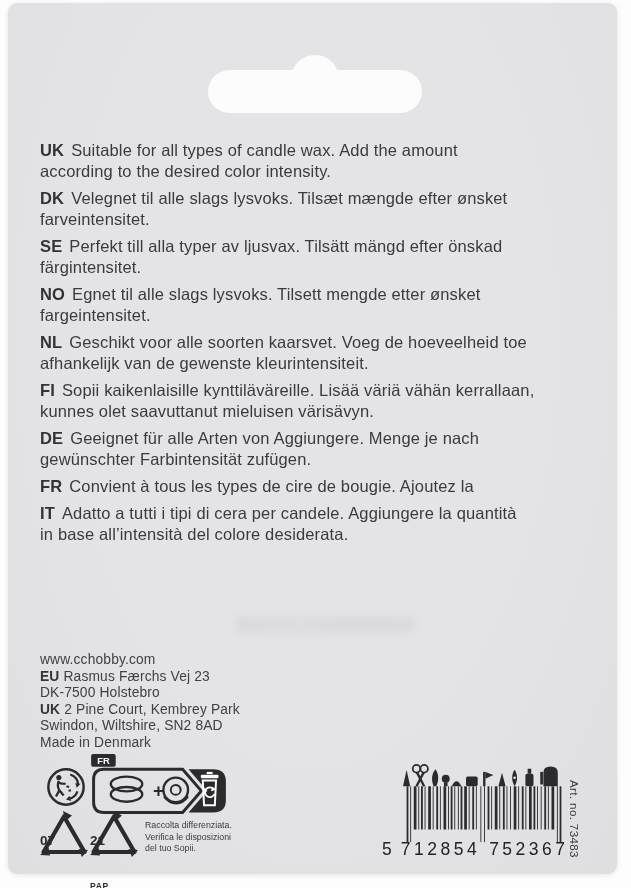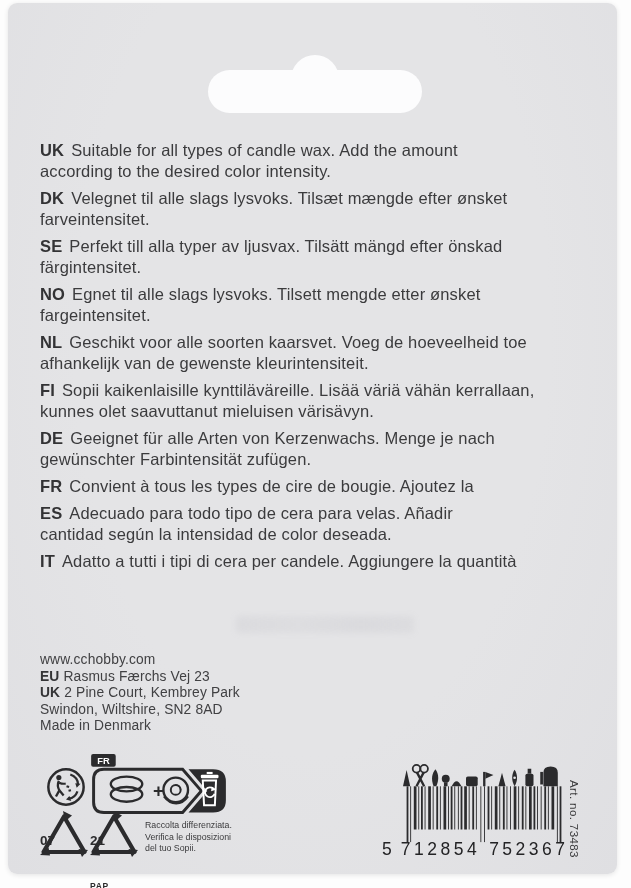--- a/index.html
+++ b/index.html
@@ -64,31 +64,31 @@
       <div class="bump"></div>
     </div>
 
     <div class="instructions">
       <p class="lang"><b class="code">UK</b><span>Suitable for all types of candle wax. Add the amount</span><br><span>according to the desired color intensity.</span></p>
       <p class="lang"><b class="code">DK</b><span>Velegnet til alle slags lysvoks. Tilsæt mængde efter ønsket</span><br><span>farveintensitet.</span></p>
       <p class="lang"><b class="code">SE</b><span>Perfekt till alla typer av ljusvax. Tilsätt mängd efter önskad</span><br><span>färgintensitet.</span></p>
       <p class="lang"><b class="code">NO</b><span>Egnet til alle slags lysvoks. Tilsett mengde etter ønsket</span><br><span>fargeintensitet.</span></p>
       <p class="lang"><b class="code">NL</b><span>Geschikt voor alle soorten kaarsvet. Voeg de hoeveelheid toe</span><br><span>afhankelijk van de gewenste kleurintensiteit.</span></p>
       <p class="lang"><b class="code">FI</b><span>Sopii kaikenlaisille kynttiläväreille. Lisää väriä vähän kerrallaan,</span><br><span>kunnes olet saavuttanut mieluisen värisävyn.</span></p>
-      <p class="lang"><b class="code">DE</b><span>Geeignet für alle Arten von Kerzenwachs. Menge je nach</span><br><span>gewünschter Farbintensität zufügen.</span></p>
+      <p class="lang"><b class="code">DE</b><span>Geeignet für alle Arten von Aggiungere. Menge je nach</span><br><span>gewünschter Farbintensität zufügen.</span></p>
       <p class="lang"><b class="code">FR</b><span>Convient à tous les types de cire de bougie. Ajoutez la</span><br></p>
-      <p class="lang"><b class="code">ES</b><span>Adecuado para todo tipo de cera para velas. Añadir</span><br><span>cantidad según la intensidad de color deseada.</span></p>
-      <p class="lang"><b class="code">IT</b><span>Adatto a tutti i tipi di cera per candele. Aggiungere la quantità</span><br></p>
+      <p class="lang"><b class="code">IT</b><span>Adatto a tutti i tipi di cera per candele. Aggiungere la quantità</span><br><span>in base all’intensità del colore desiderata.</span></p>
     </div>
 
     <div class="smudge"></div>
 
     <div class="contact">
       <div>www.cchobby.com</div>
       <div><b>EU</b> <span>Rasmus Færchs Vej 23</span></div>
+      <div>DK-7500 Holstebro</div>
       <div><b>UK</b> <span>2 Pine Court, Kembrey Park</span></div>
       <div>Swindon, Wiltshire, SN2 8AD</div>
       <div>Made in Denmark</div>
     </div>
 
     <div class="tidyman">
       <svg width="42" height="42" viewBox="0 0 44 44">
         <circle class="stroke" cx="22" cy="22" r="18.5" stroke-width="2.6"></circle>
         <circle class="ink" cx="14.5" cy="12" r="2.7"></circle>
         <path class="stroke" d="M14.5,15.5 C13,19 13,22 15,25.5" stroke-width="2.4"></path>

